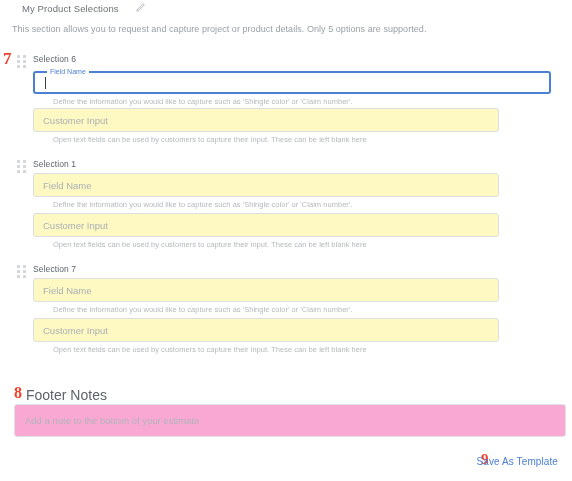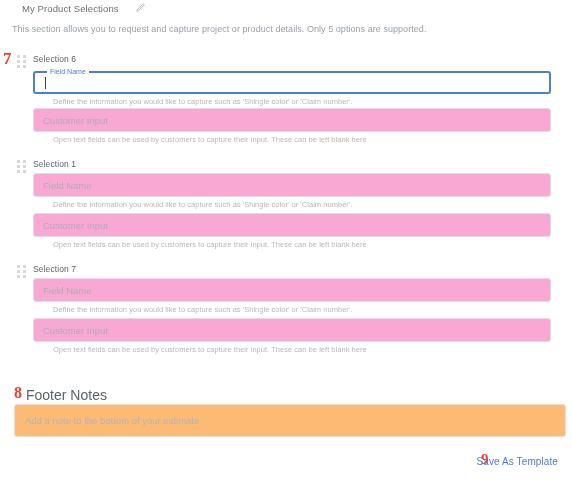--- a/index.html
+++ b/index.html
@@ -90,25 +90,25 @@
     font-size: 8.5px;
     color: #5d6368;
     letter-spacing: .1px;
   }
 
   .field-row { position: absolute; left: 33px; width: 518px; }
   .fr-1 { top: 18px; }
   .fr-2 { top: 58px; }
 
   .text-input {
-    width: 518px;
+    width: 466px;
     height: 24px;
     border: 1px solid #dcdfe2;
     border-radius: 3px;
-    background: #f9a8d4;
+    background: #fef9c3;
     font-family: "Liberation Sans", sans-serif;
     font-size: 9.5px;
     color: #5c6166;
     padding: 0 9px;
     outline: none;
     display: block;
   }
   .text-input::placeholder { color: #a9afb4; }
 
   .helper {
@@ -173,21 +173,21 @@
     color: #5d6368;
   }
   #footer-notes-field {
     position: absolute;
     left: 14px;
     top: 404px;
     width: 552px;
     height: 33px;
     border: 1px solid #dfe2e5;
     border-radius: 3px;
-    background: #fdba74;
+    background: #f9a8d4;
     font-family: "Liberation Sans", sans-serif;
     font-size: 9.5px;
     color: #5c6166;
     padding: 10px 10px;
     outline: none;
     resize: none;
     overflow: hidden;
   }
   #footer-notes-field::placeholder { color: #b0b5ba; }
 

